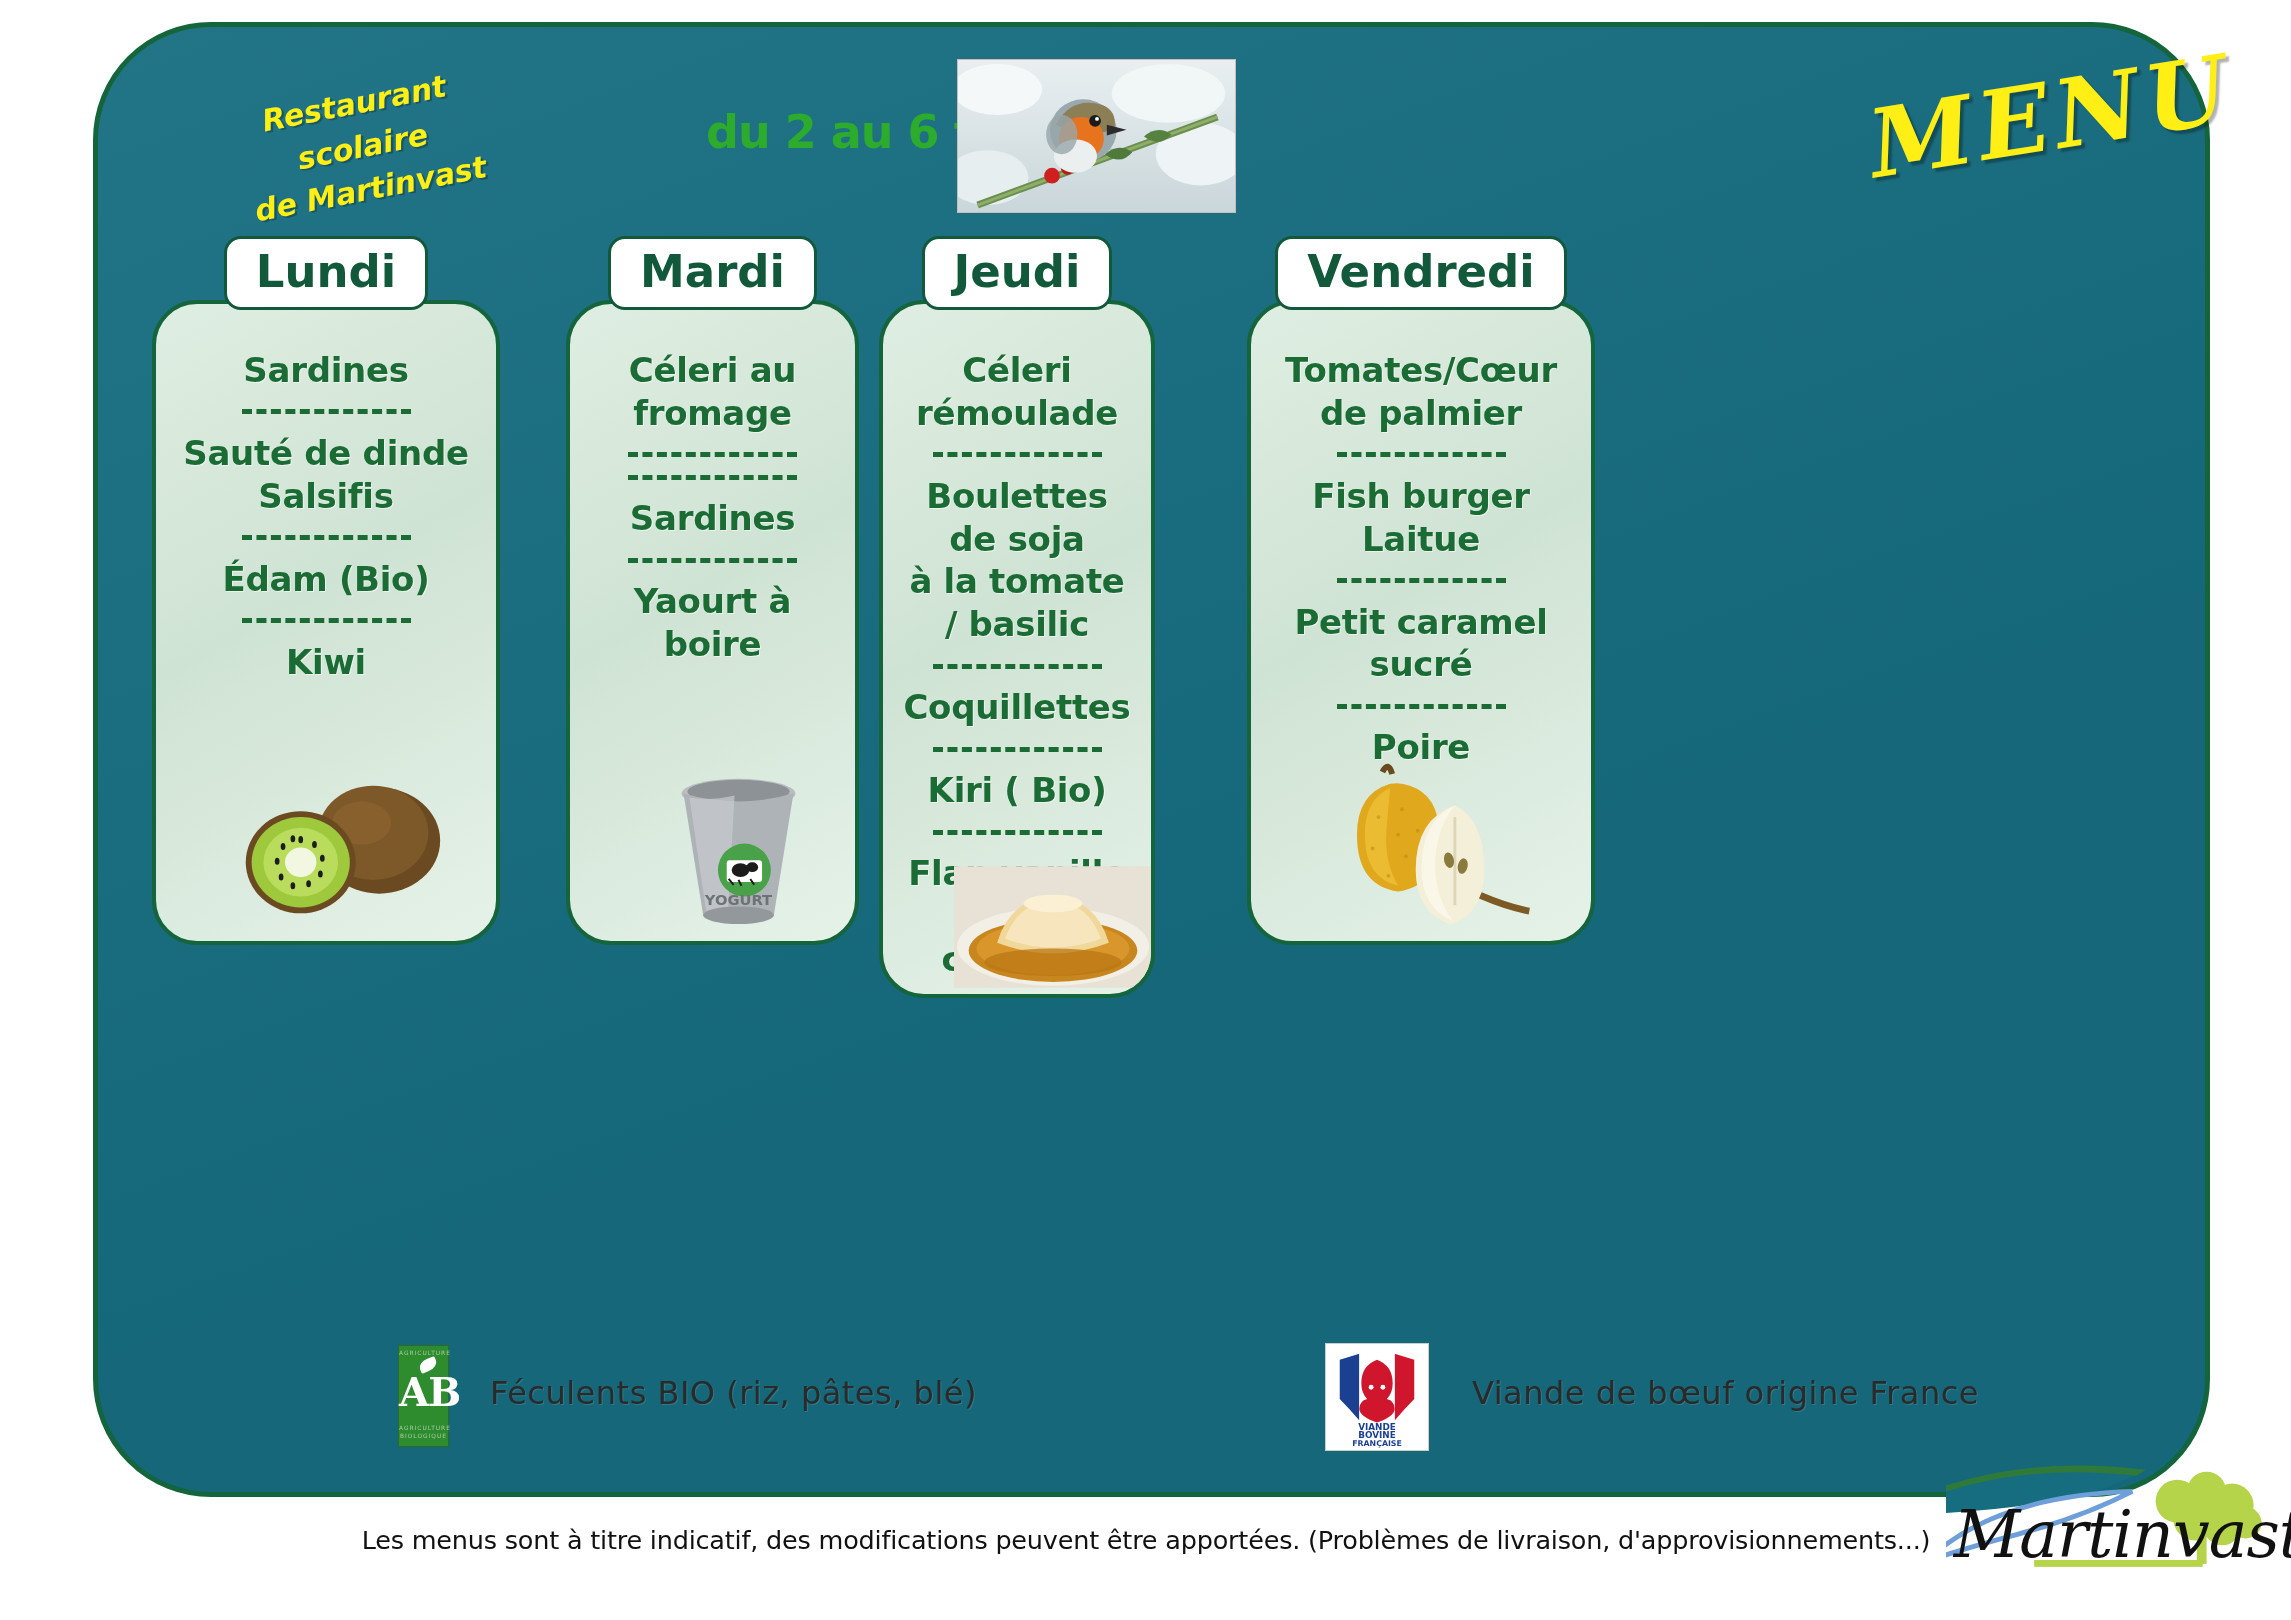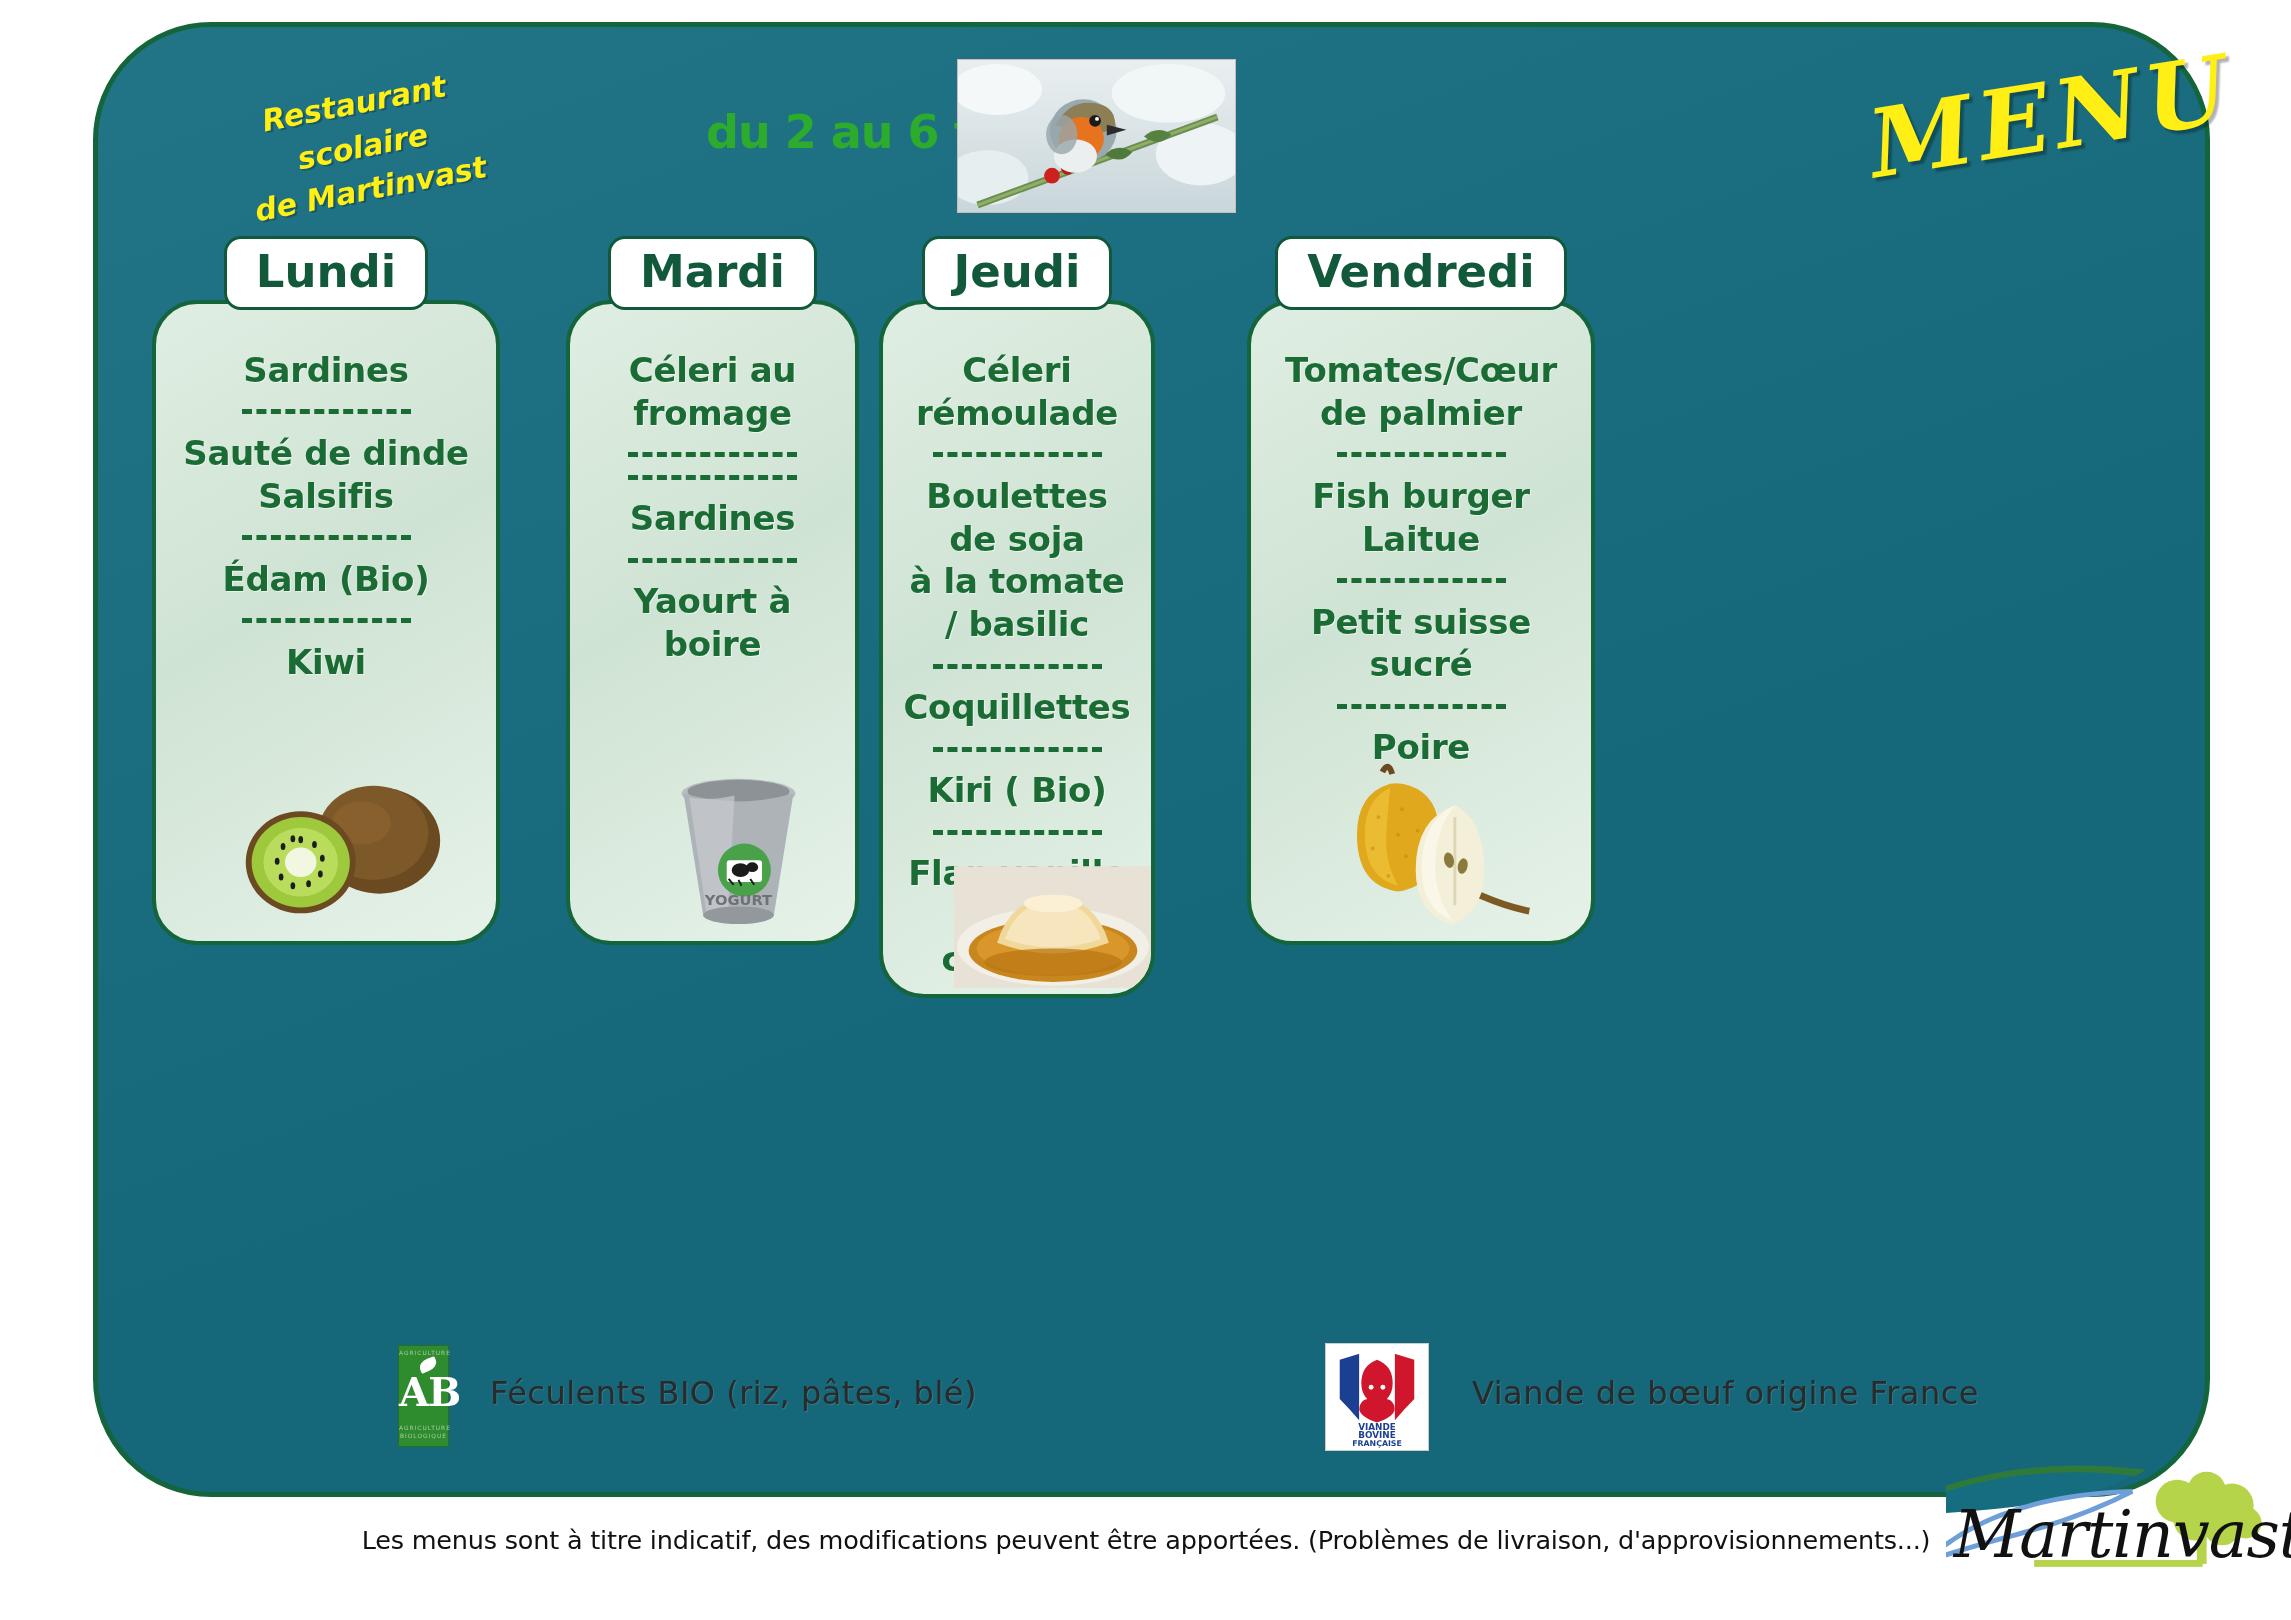--- a/index.html
+++ b/index.html
@@ -351,21 +351,21 @@
       </div>
     </div>
 
     <div class="day-col c3">
       <div class="day-tab">Vendredi</div>
       <div class="day-panel">
         <div class="dish">Tomates/Cœur<br>de palmier</div>
         <div class="sep"></div>
         <div class="dish">Fish burger<br>Laitue</div>
         <div class="sep"></div>
-        <div class="dish">Petit suisse sucré</div>
+        <div class="dish">Petit caramel sucré</div>
         <div class="sep"></div>
         <div class="dish">Poire</div>
         <div class="food-img" style="left:57px; bottom:5.9px;">
           <svg width="235" height="173" viewBox="0 0 240 176">
             <path d="M76 14 q6 -12 10 2" stroke="#6b4a22" stroke-width="6" fill="none"></path>
             <path d="M84 26 q-34 10 -34 52 q0 52 42 58 q42 -6 42 -58 q0 -40 -30 -50 q-10 -4 -20 -2z" fill="#e0a81c"></path>
             <path d="M84 30 q-26 12 -26 48 q0 44 34 52 q-14 -24 -12 -54 q2 -28 4 -46z" fill="#efc33a" opacity=".75"></path>
             <g fill="#b98a16" opacity=".55">
               <circle cx="72" cy="60" r="2"></circle>
                 <circle cx="96" cy="52" r="2"></circle>

